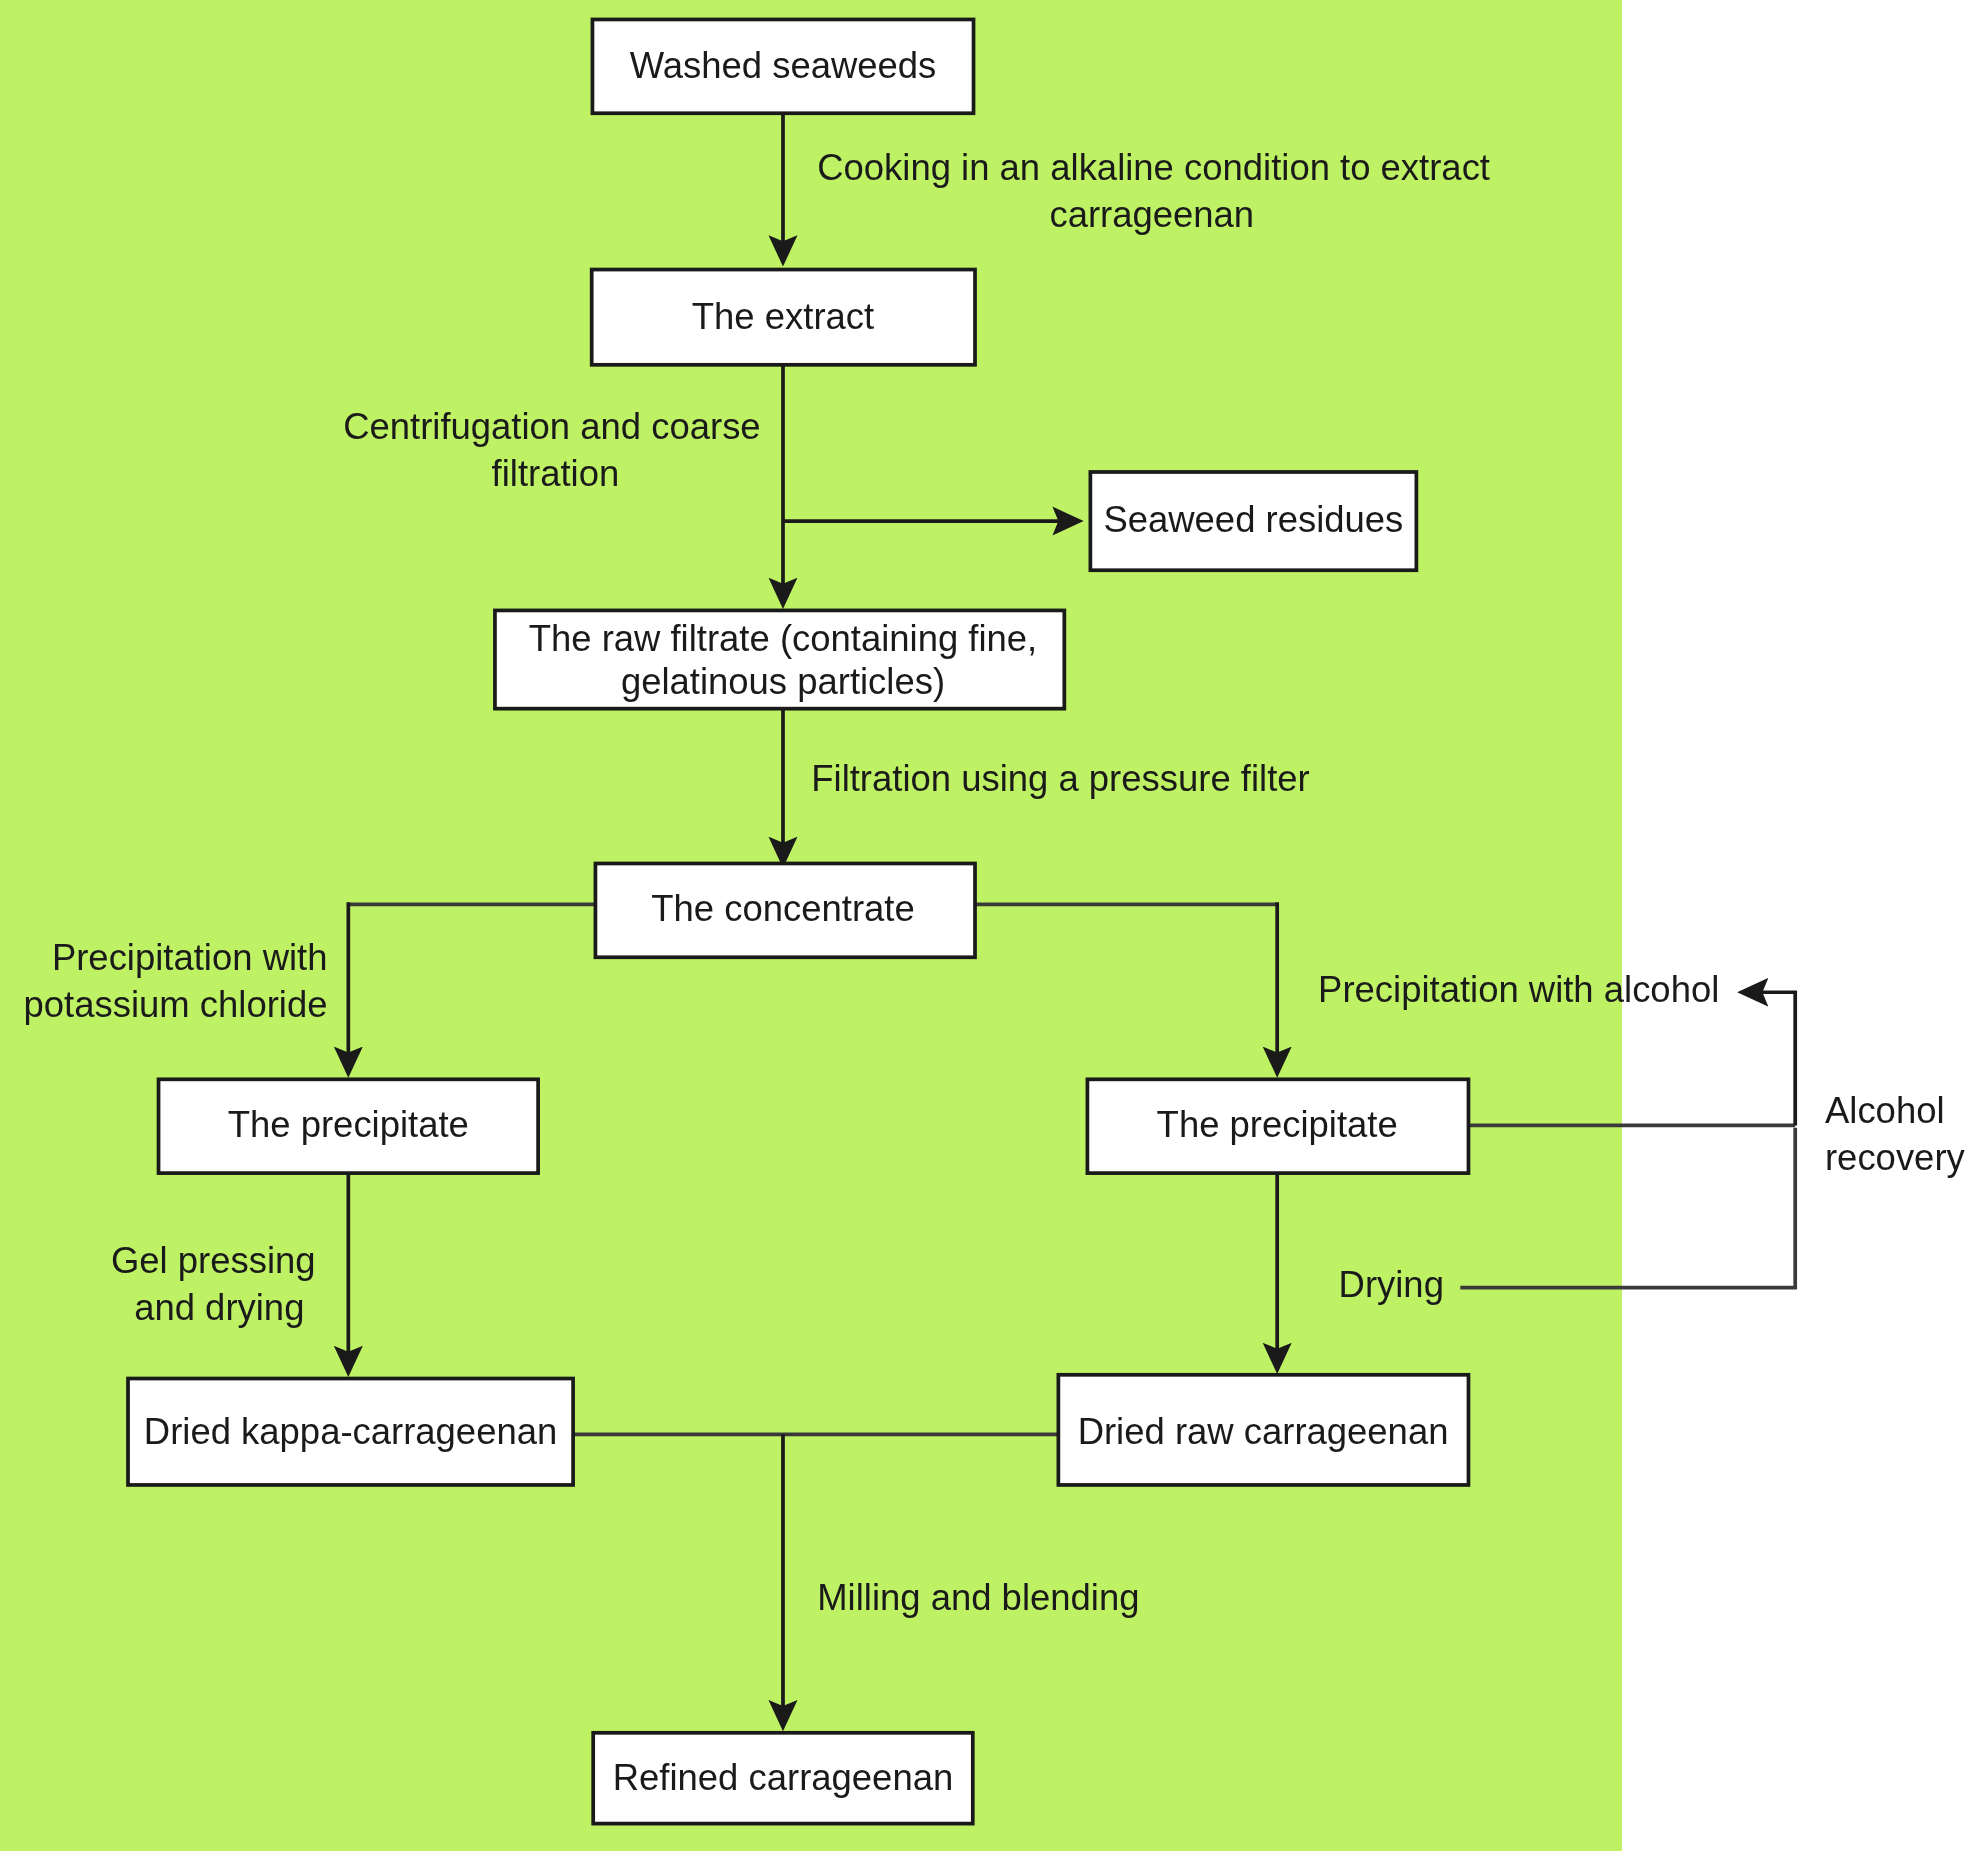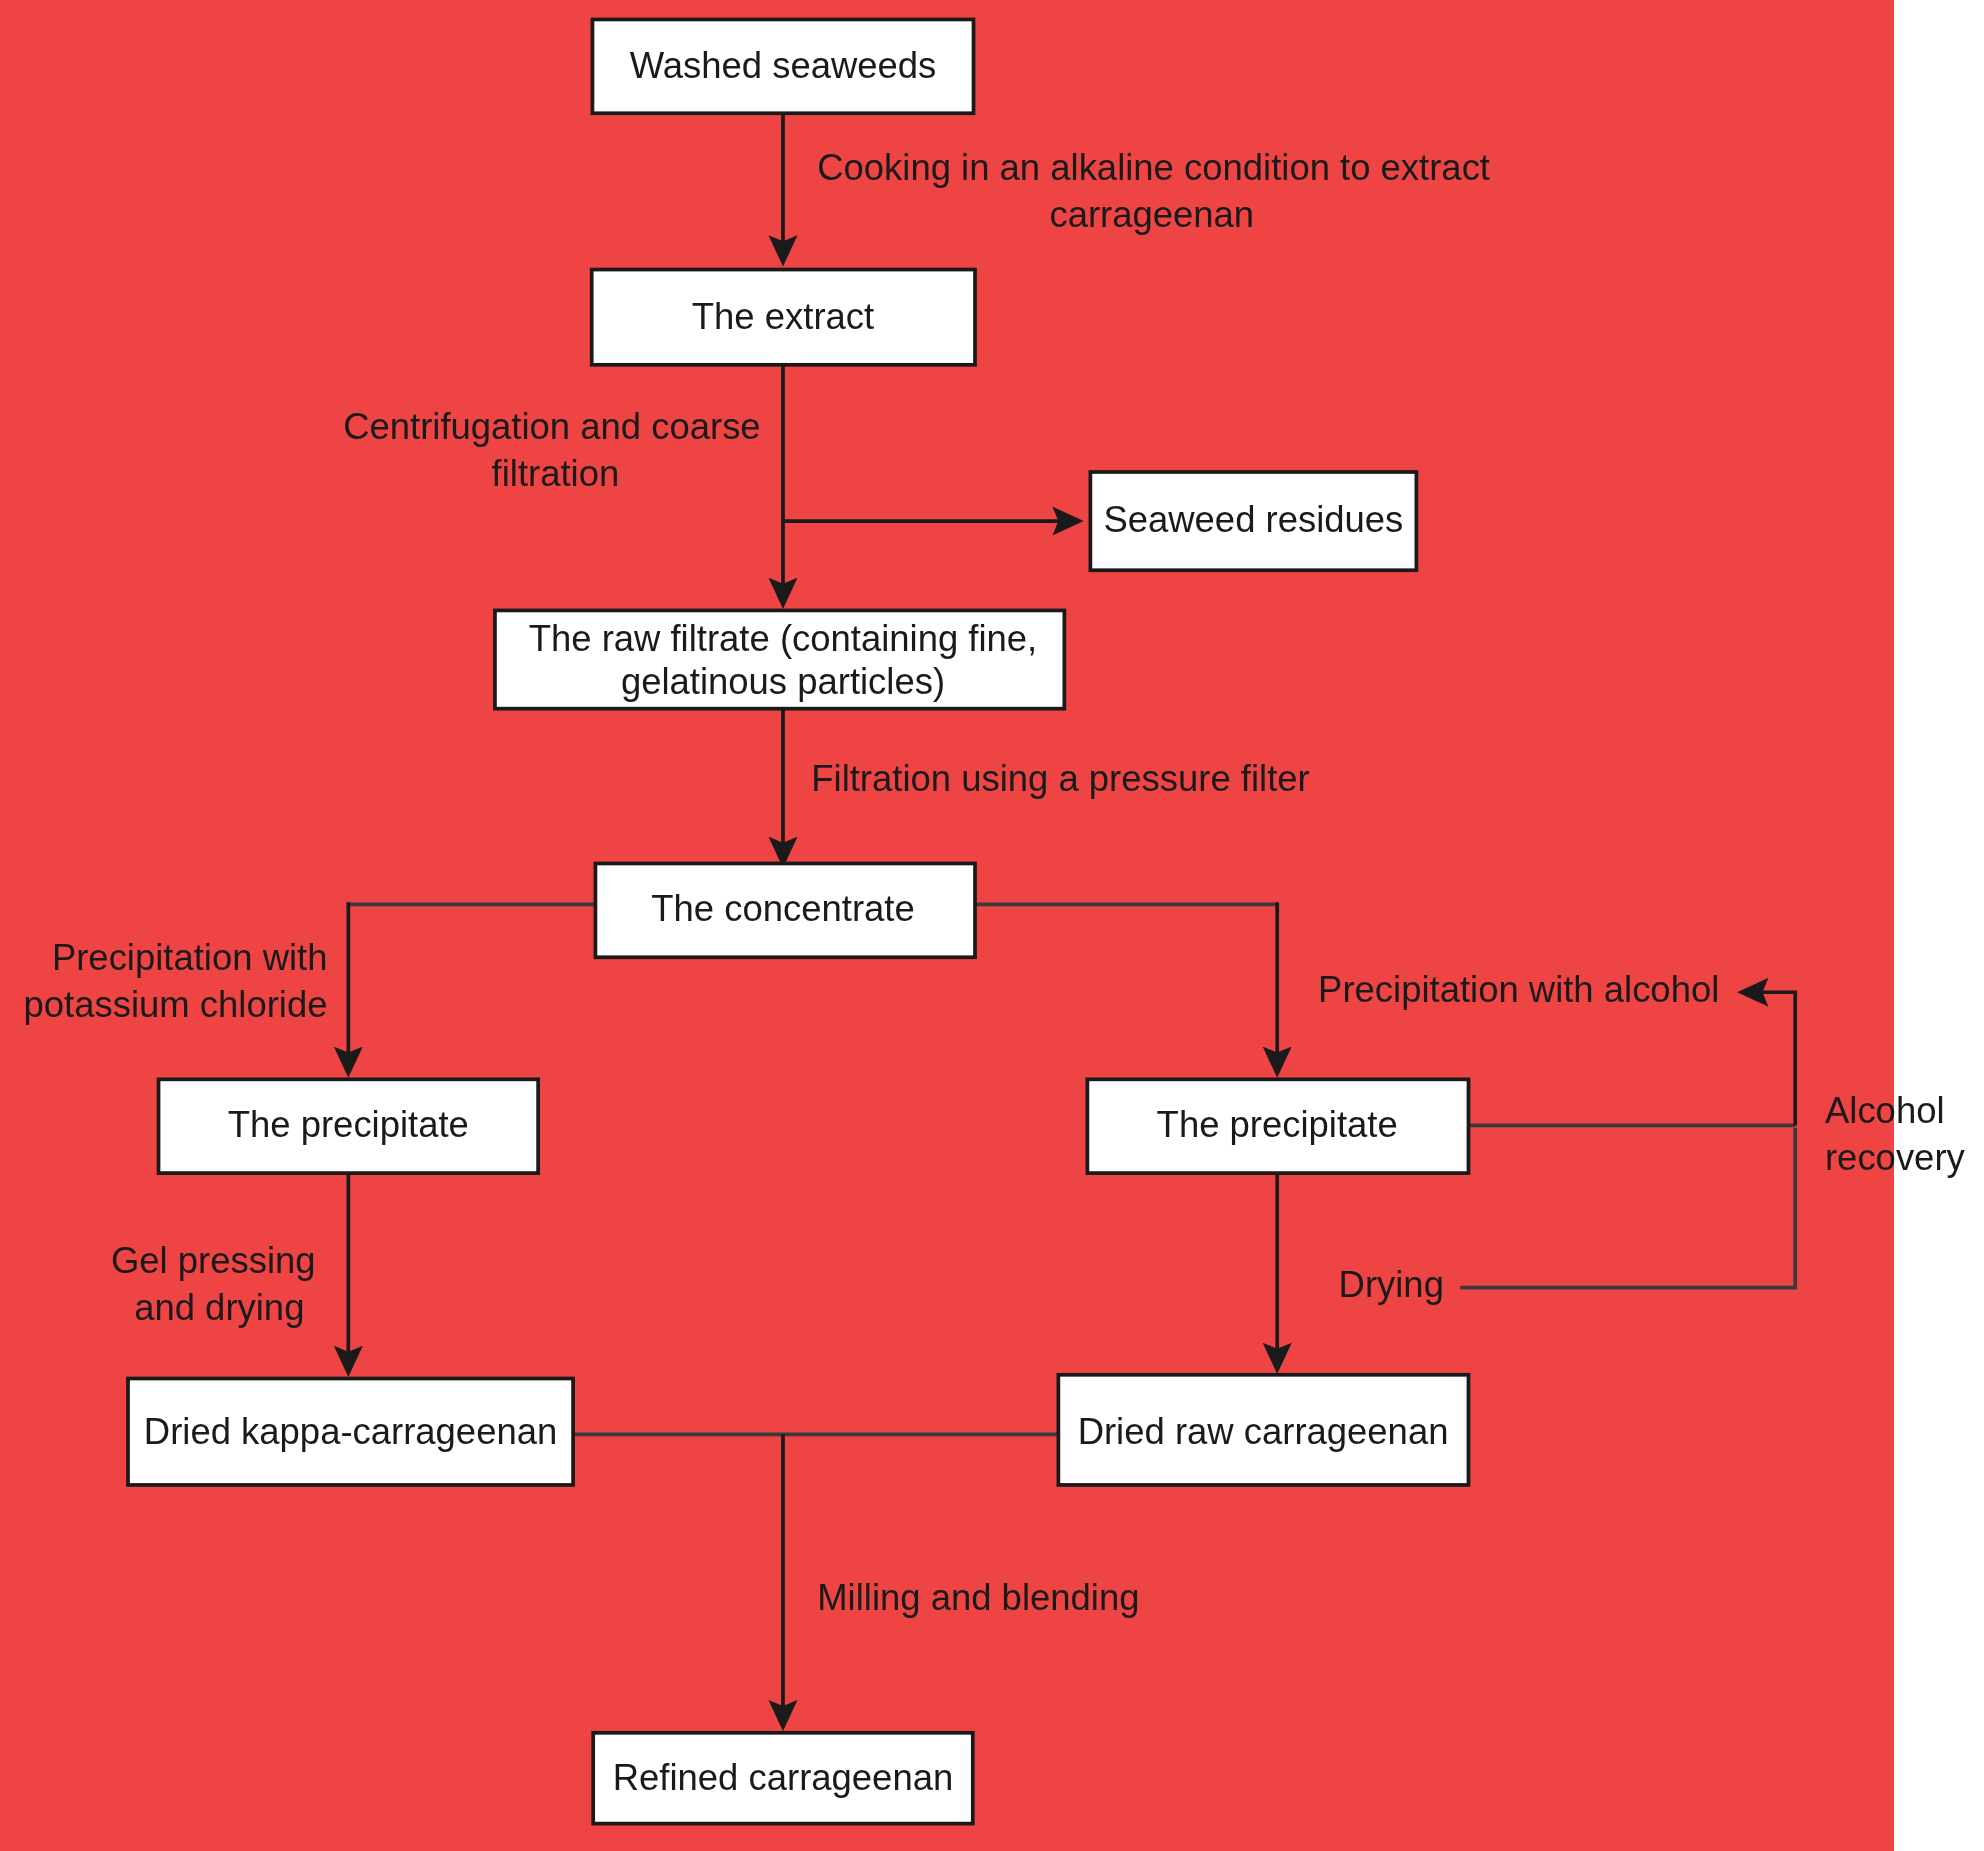--- a/index.html
+++ b/index.html
@@ -2,23 +2,23 @@
 <html style="font-size:12px"><head>
 <meta charset="utf-8">
 <style>
   html, body {
     margin: 0;
     padding: 0;
     background: #ffffff;
   }
   #stage {
     position: relative;
-    width: 1894px;
+    width: 1622px;
     height: 1852px;
-    background: #ef4444;
+    background: #bef264;
     font-family: "Liberation Sans", sans-serif;
   }
   svg.flow {
     position: absolute;
     inset: 0;
     width: 1985px;
     height: 1852px;
     display: block;
   }
   .node-rect {

